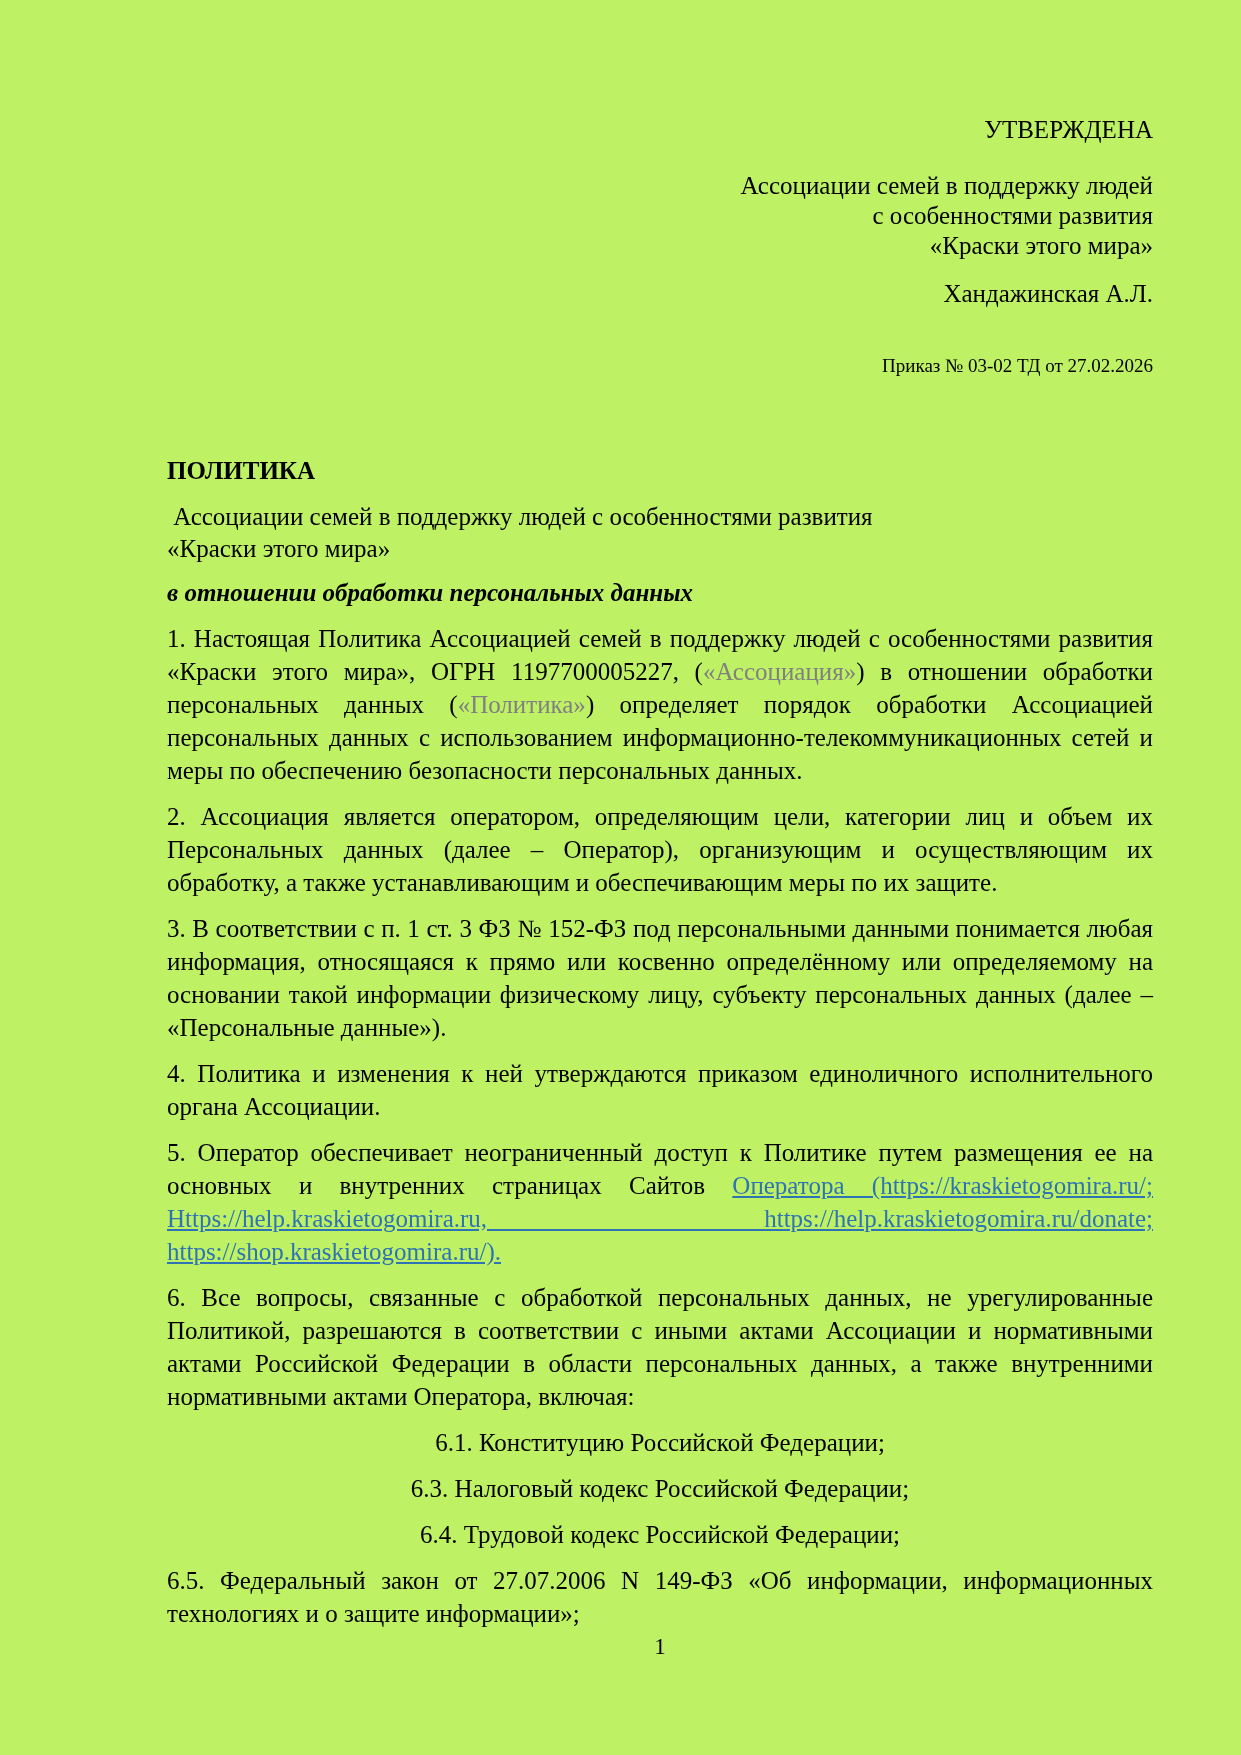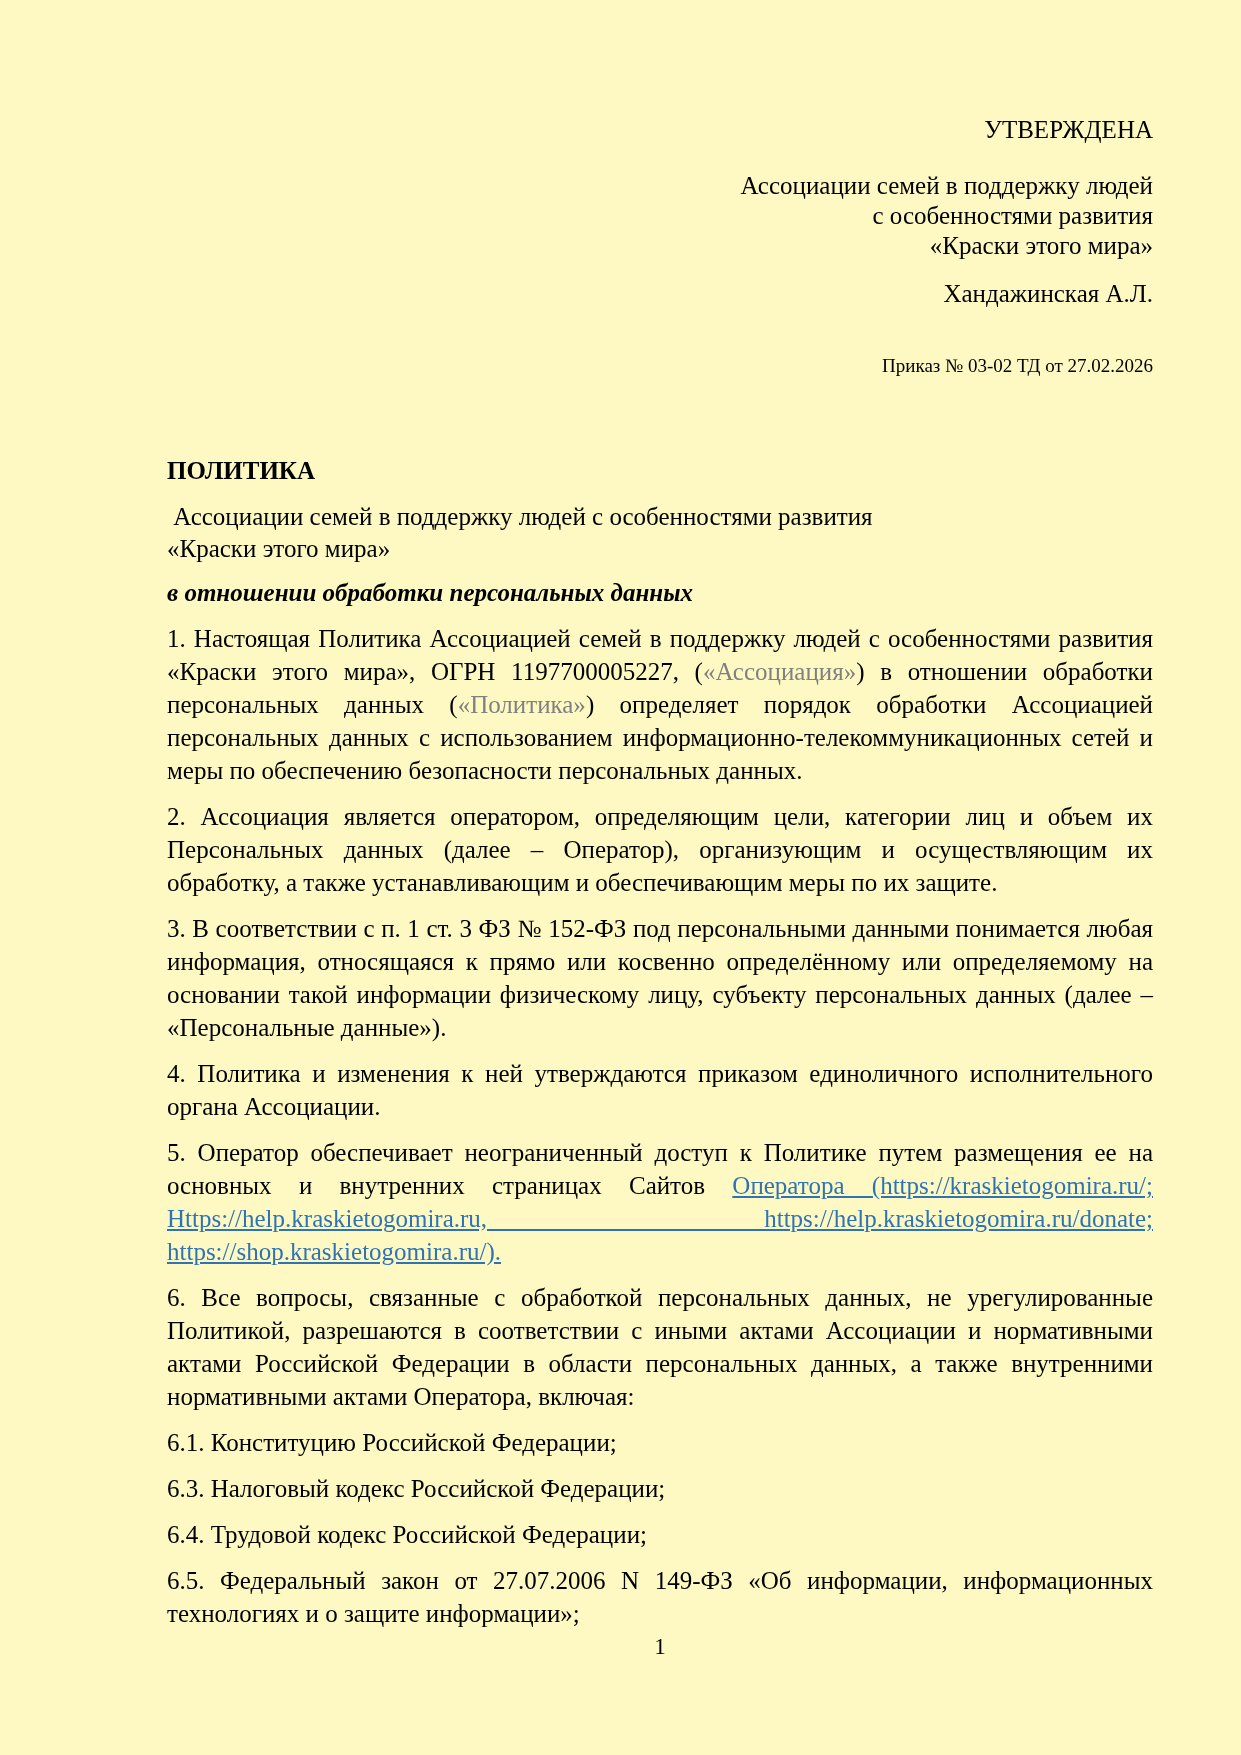--- a/index.html
+++ b/index.html
@@ -1,21 +1,21 @@
 <!DOCTYPE html>
 <html lang="ru"><head>
 <meta charset="utf-8">
 <style>
   html,body{margin:0;padding:0;}
   body{background:#ffffff;}
   .page{
     position:relative;
     width:1241px;
     height:1755px;
-    background:#fef9c3;
+    background:#bef264;
     font-family:"Liberation Serif","DejaVu Serif",serif;
     color:#000000;
     overflow:hidden;
     box-sizing:border-box;
     padding:115px 88px 0 167px;
   }
   
   .approval{ text-align:right; font-size:25px; line-height:30px; }
   .approval p{ margin:0; }
   .approval .stamp{ margin-bottom:26px; }
@@ -24,21 +24,21 @@
   .approval .order{ margin-top:42px; font-size:19px; }
   
   .title-block{ margin-top:74px; font-size:25px; line-height:32px; }
   .title-block .doc-title{ font-weight:bold; margin:0; }
   .title-block .subtitle{ margin:14px 0 0 0; white-space:pre-wrap; }
   .title-block .subtitle2{ margin:0; }
   .title-block .emphasis{ margin:12px 0 0 0; font-weight:bold; font-style:italic; }
   
   .body-text{ font-size:25px; line-height:33px; }
   .body-text p{ margin:13px 0 0 0; text-align:justify; }
-  .body-text p.list-item{ text-align:left; }
+  .body-text p.list-item{ text-align:center; }
   .muted{ color:#808080; }
   a.doc-link{ color:#2e74b5; text-decoration:underline; cursor:pointer; }
   
   .footer{
     position:absolute;
     left:167px; right:88px;
     bottom:95px;
     text-align:center;
     font-size:23px;
   }

